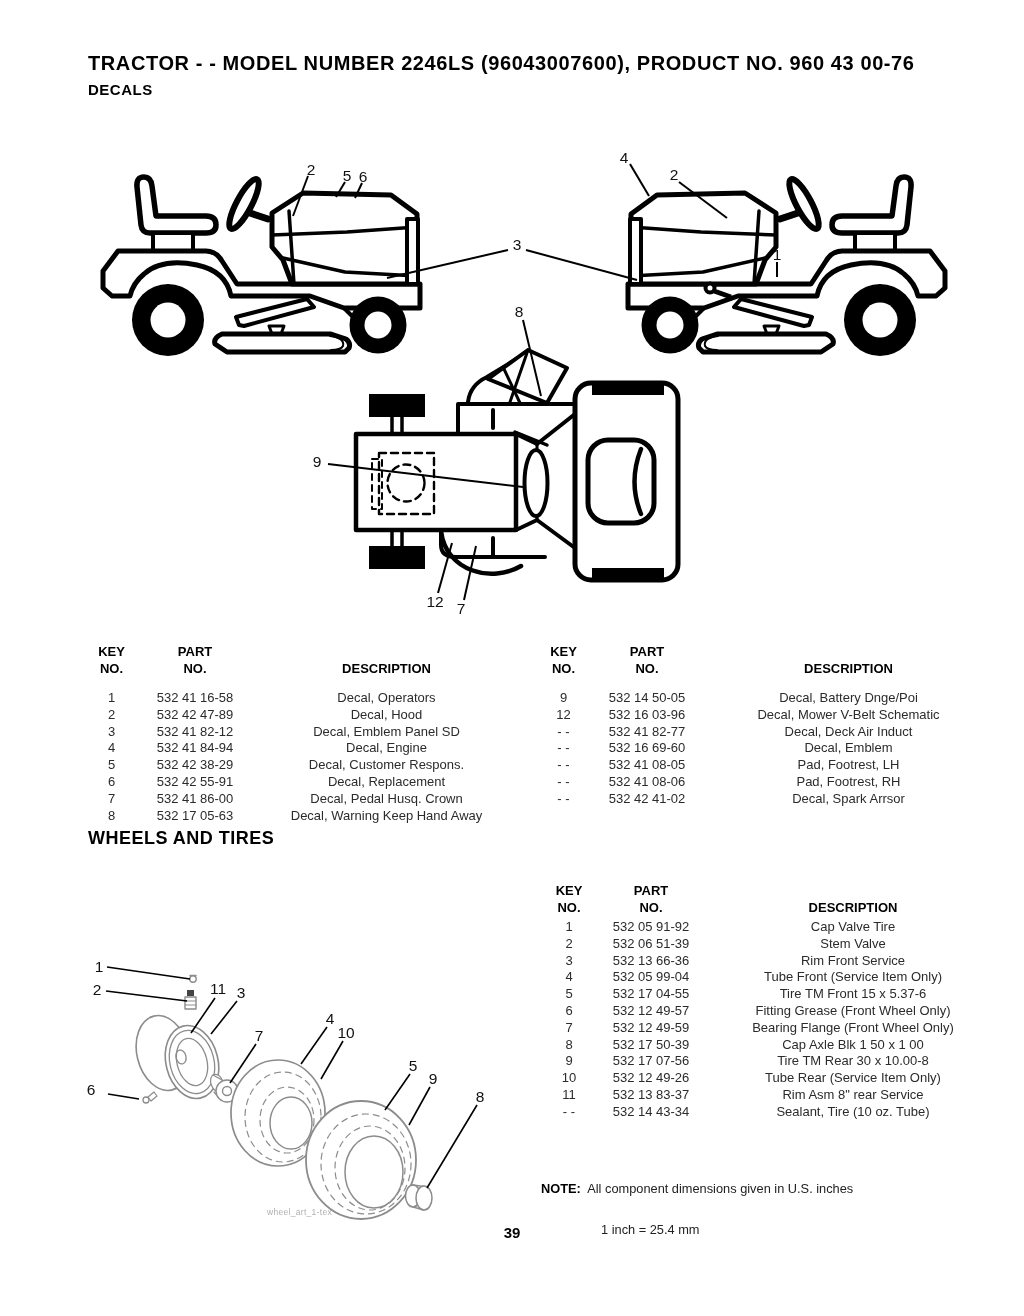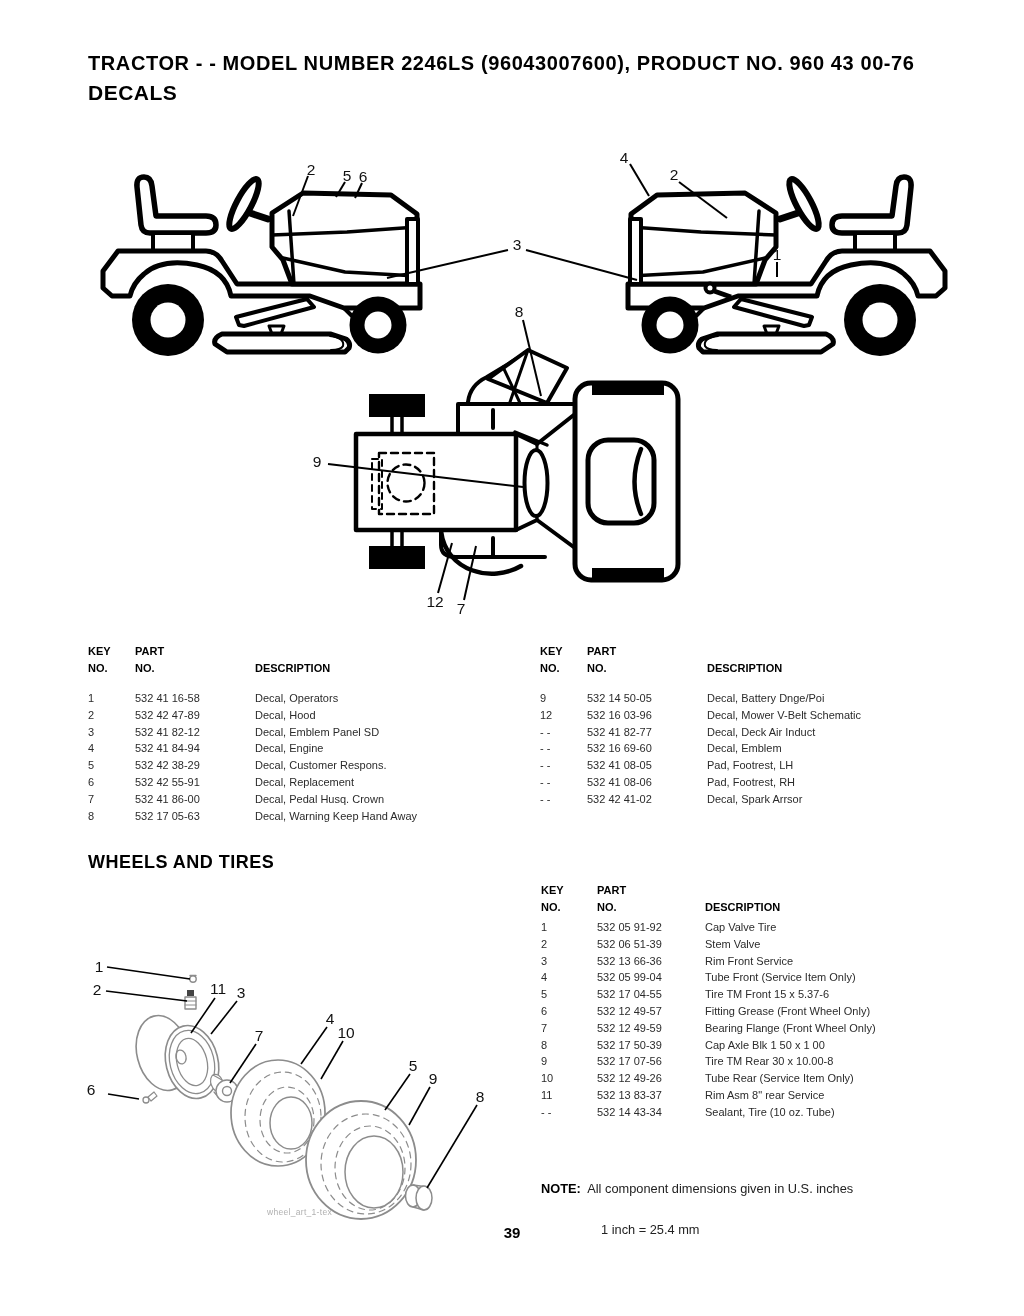--- a/index.html
+++ b/index.html
@@ -1,25 +1,25 @@
 <!DOCTYPE html>
 <html><head>
 <meta charset="utf-8">
 <style>
   html,body{margin:0;padding:0;background:#fff;}
   .page{position:relative;width:1024px;height:1316px;background:#fff;overflow:hidden;
         font-family:"Liberation Sans",sans-serif;color:#000;}
   .abs{position:absolute;}
   .title1{left:88px;top:52px;font-size:20px;font-weight:bold;letter-spacing:.6px;white-space:nowrap;}
-  .title2{left:88px;top:81px;font-size:21px;font-weight:bold;letter-spacing:.5px;}
-  .sect-head{left:88px;top:852px;font-size:18px;font-weight:bold;letter-spacing:.5px;}
+  .title2{left:88px;top:81px;font-size:15px;font-weight:bold;letter-spacing:.5px;}
+  .sect-head{left:88px;top:828px;font-size:18px;font-weight:bold;letter-spacing:.5px;}
   svg.art{position:absolute;left:0;top:0;}
   .callout{position:absolute;transform:translate(-50%,-50%);font-size:15.5px;color:#111;
            font-family:"Liberation Sans",sans-serif;white-space:nowrap;}
-  .ptable{position:absolute;font-size:11px;line-height:17px;white-space:nowrap;}
+  .ptable{position:absolute;font-size:13px;line-height:17px;white-space:nowrap;text-align:center;}
   .thead{font-weight:bold;color:#000;}
   .thead .hl{display:flex;}
   .tbody{color:#2b2b2b;}
   .prow{display:flex;line-height:16.8px;}
   .c-key{width:47px;flex:none;}
   .c-part{width:120px;flex:none;}
   .c-desc{flex:1;}
   .wtab .c-key{width:56px;}
   .wtab .c-part{width:108px;}
   .note{left:541px;top:1181px;width:450px;font-size:12.8px;line-height:16.5px;color:#222;}

